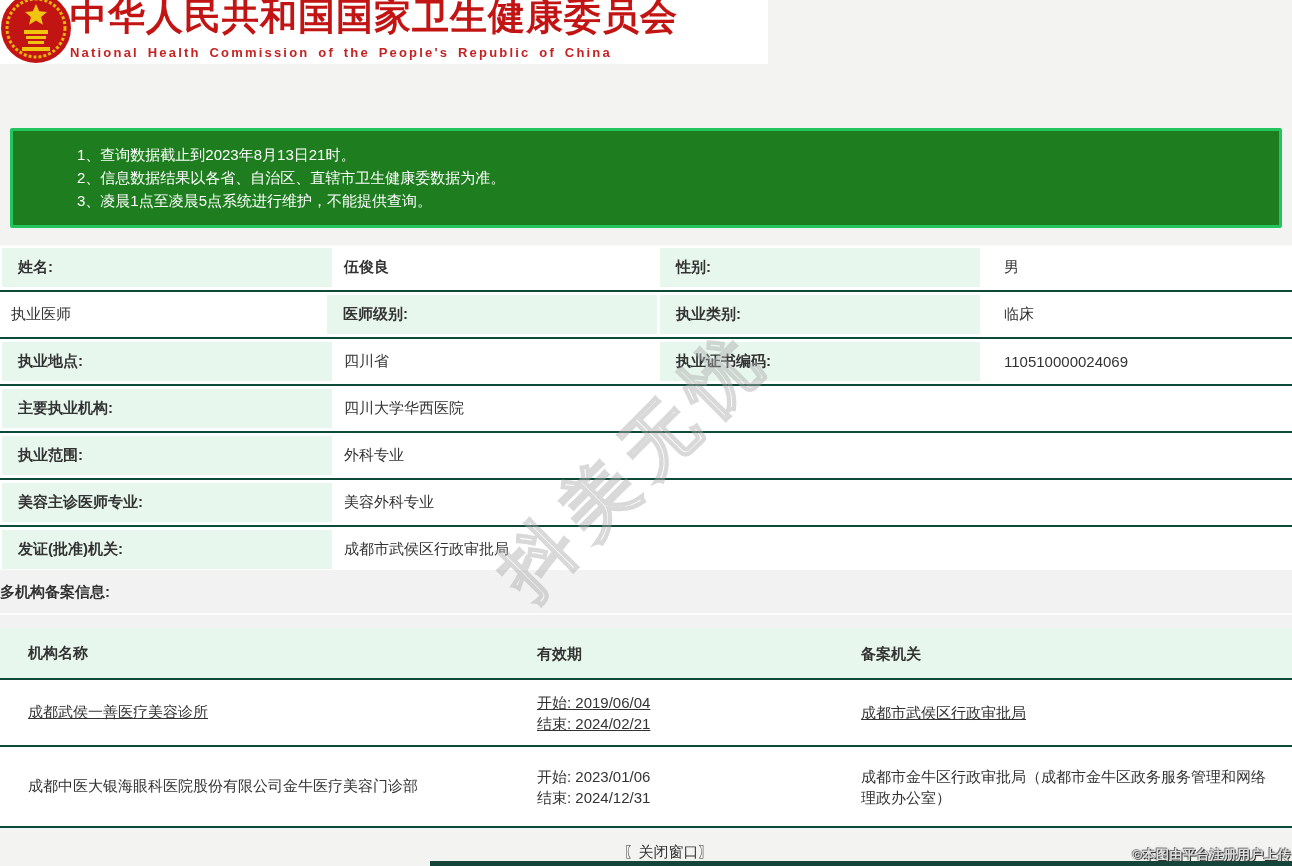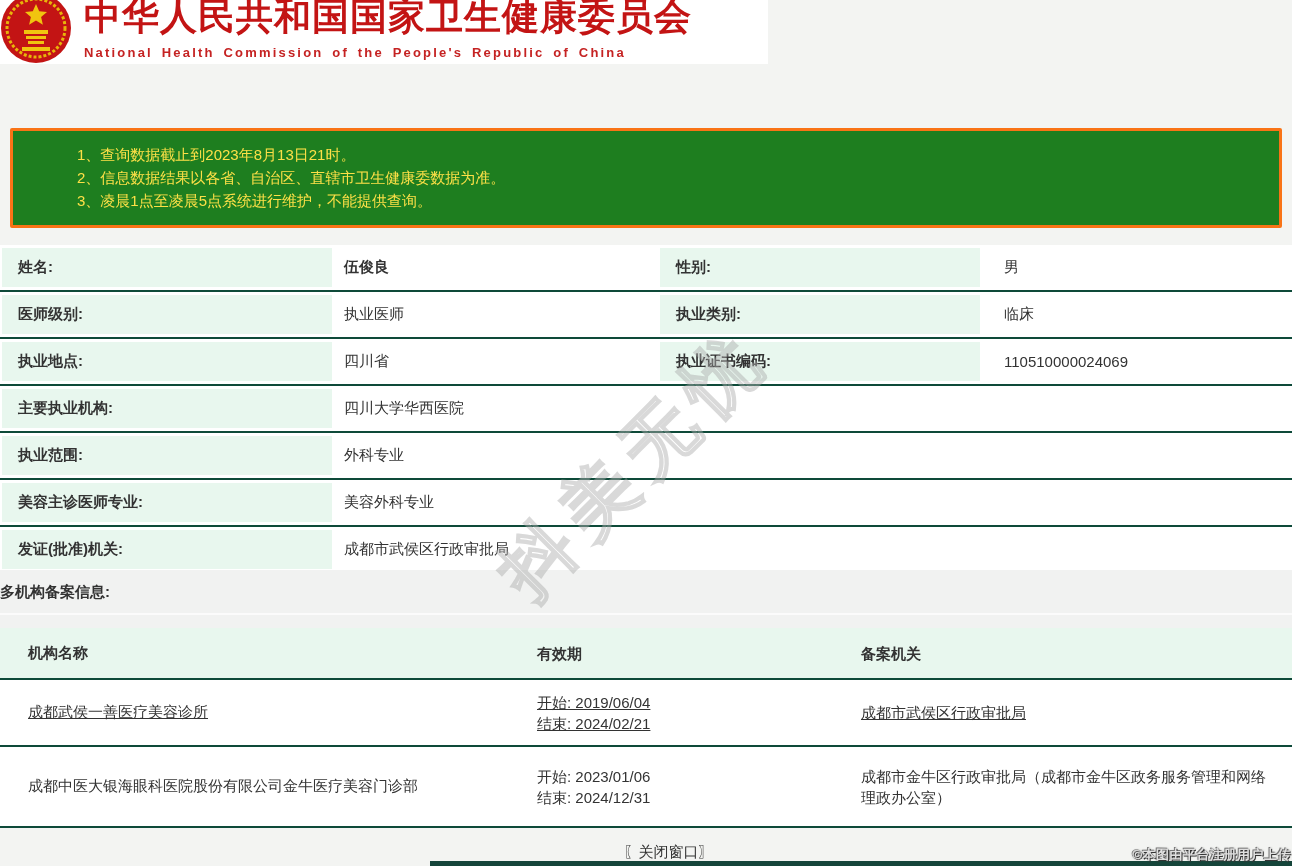--- a/index.html
+++ b/index.html
@@ -10,37 +10,37 @@
     color:#333;
   }
   .page{position:absolute;inset:0;}
 
   
   .header{
     position:absolute;top:0;left:0;width:768px;height:64px;
     background:#ffffff;overflow:hidden;
   }
   .emblem{position:absolute;left:0;top:-8px;width:72px;height:72px;}
-  .titles{position:absolute;left:84px;top:0;}
+  .titles{position:absolute;left:70px;top:0;}
   .title-cn{
     font-size:37px;font-weight:bold;color:#c31414;
     letter-spacing:1px;line-height:40px;margin-top:-3px;
     white-space:nowrap;
   }
   .title-en{
     font-size:13px;font-weight:bold;color:#c52222;
     letter-spacing:2.2px;word-spacing:3px;line-height:16px;margin-top:8px;
     white-space:nowrap;
   }
 
   
   .notice{
     position:absolute;left:10px;right:10px;top:128px;height:100px;
-    background:#1e7e1f;border:3px solid #f97316;box-sizing:border-box;
-    color:#fde047;font-size:15px;line-height:23px;
+    background:#1e7e1f;border:3px solid #22c55e;box-sizing:border-box;
+    color:#ffffff;font-size:15px;line-height:23px;
     padding:12px 10px 0 64px;border-radius:2px;
   }
 
   
   .info-table{
     position:absolute;left:0;right:0;top:245px;
     background:#ffffff;
   }
   .info-row{
     display:flex;align-items:stretch;
@@ -149,22 +149,22 @@
   </div>
 
   <div class="info-table">
     <div class="info-row">
       <div class="cell label w-l1">姓名:</div>
       <div class="cell value w-v1 name-bold">伍俊良</div>
       <div class="cell label w-l2">性别:</div>
       <div class="cell value w-v2">男</div>
     </div>
     <div class="info-row">
+      <div class="cell value w-v1">执业医师</div>
       <div class="cell label w-l1">医师级别:</div>
-      <div class="cell value w-v1">执业医师</div>
       <div class="cell label w-l2">执业类别:</div>
       <div class="cell value w-v2">临床</div>
     </div>
     <div class="info-row">
       <div class="cell label w-l1">执业地点:</div>
       <div class="cell value w-v1">四川省</div>
       <div class="cell label w-l2">执业证书编码:</div>
       <div class="cell value w-v2">110510000024069</div>
     </div>
     <div class="info-row">

